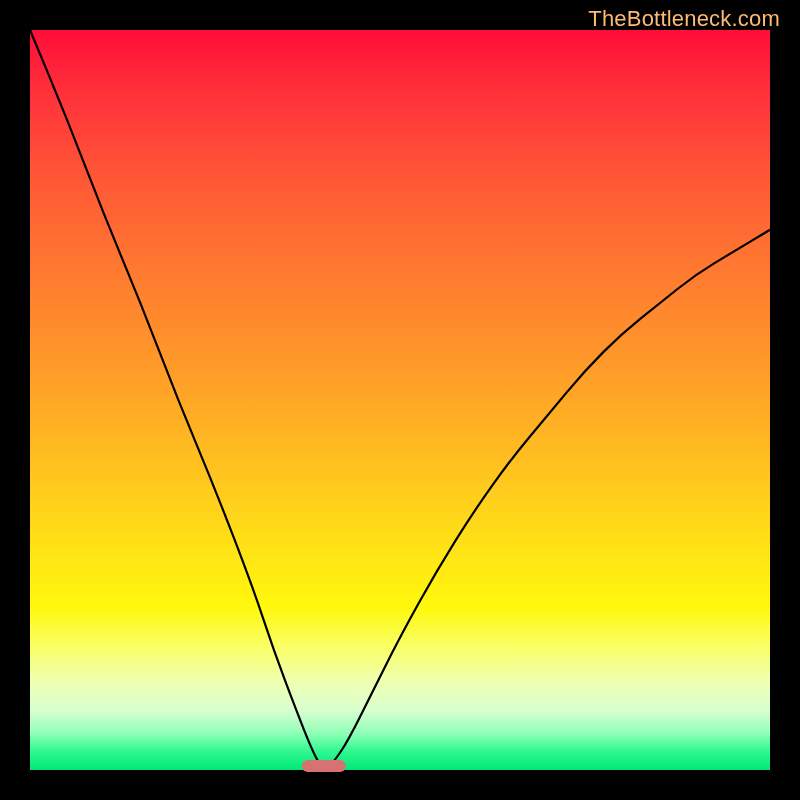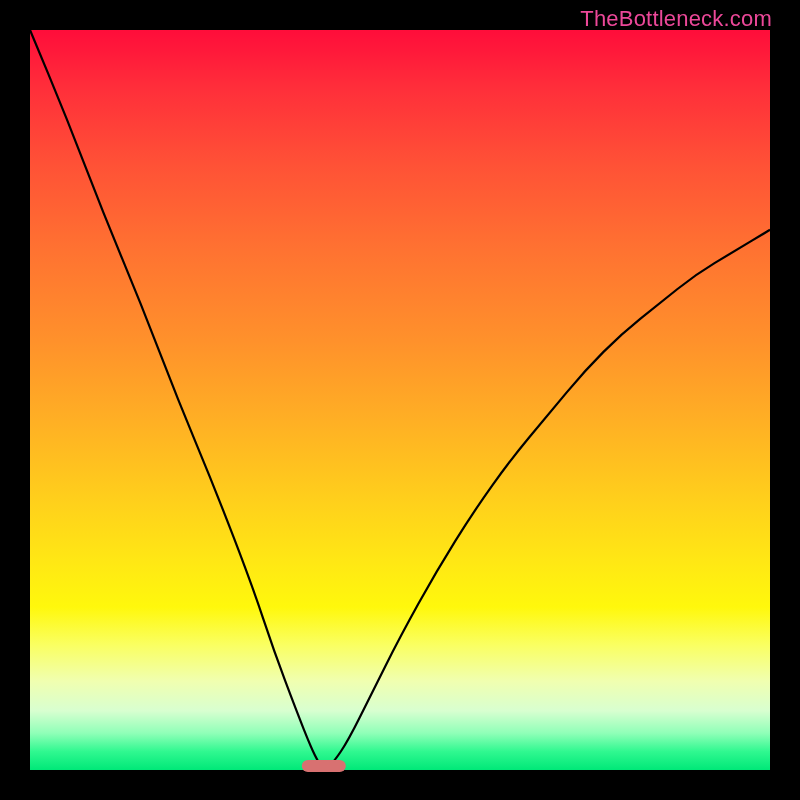--- a/index.html
+++ b/index.html
@@ -41,22 +41,22 @@
       #f0ffb0 88%,
       #d8ffd0 92%,
       #90ffb8 95%,
       #30f890 97.5%,
       #00e878 100%
     );
   }
   .watermark {
     position: absolute;
     top: 6px;
-    right: 28px;
-    color: #ec4899;
+    right: 20px;
+    color: #fdba74;
     font-size: 22px;
     font-weight: 500;
     letter-spacing: 0.2px;
     user-select: none;
   }
   .curve-svg {
     position: absolute;
     left: 0;
     top: 0;
     width: 740px;

